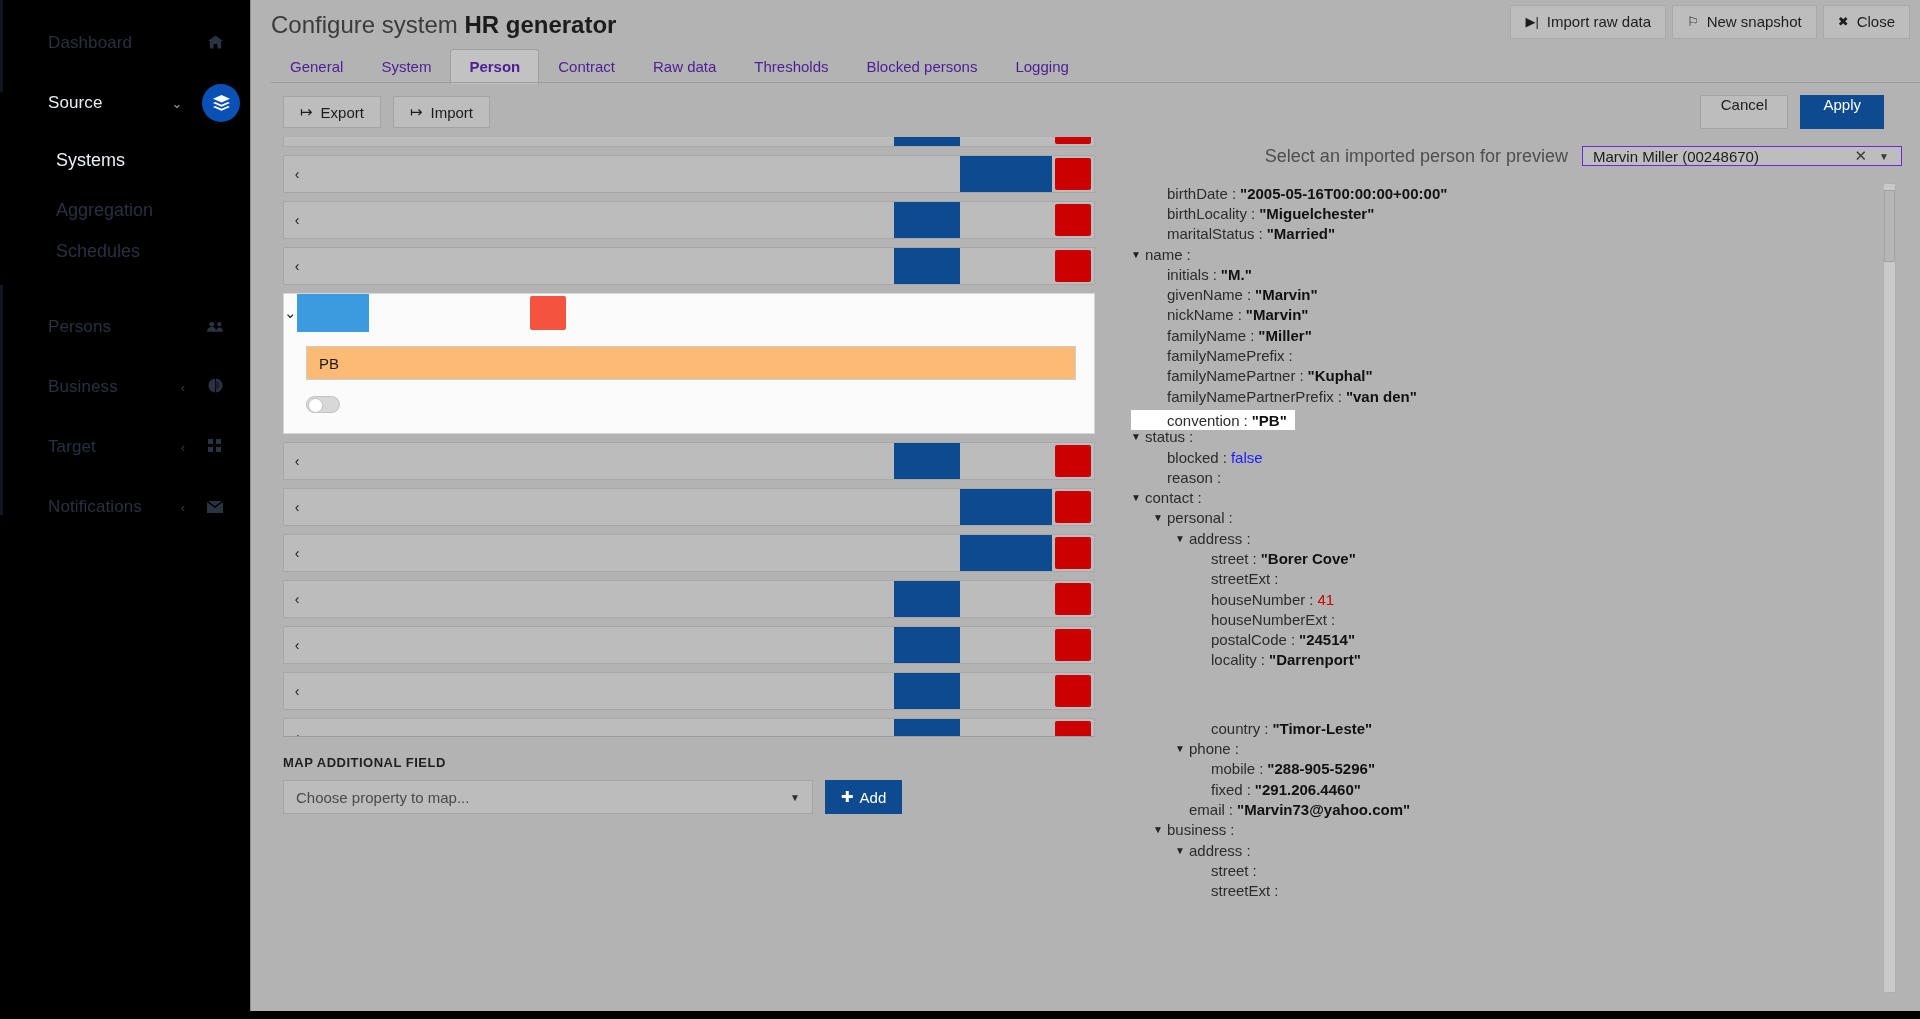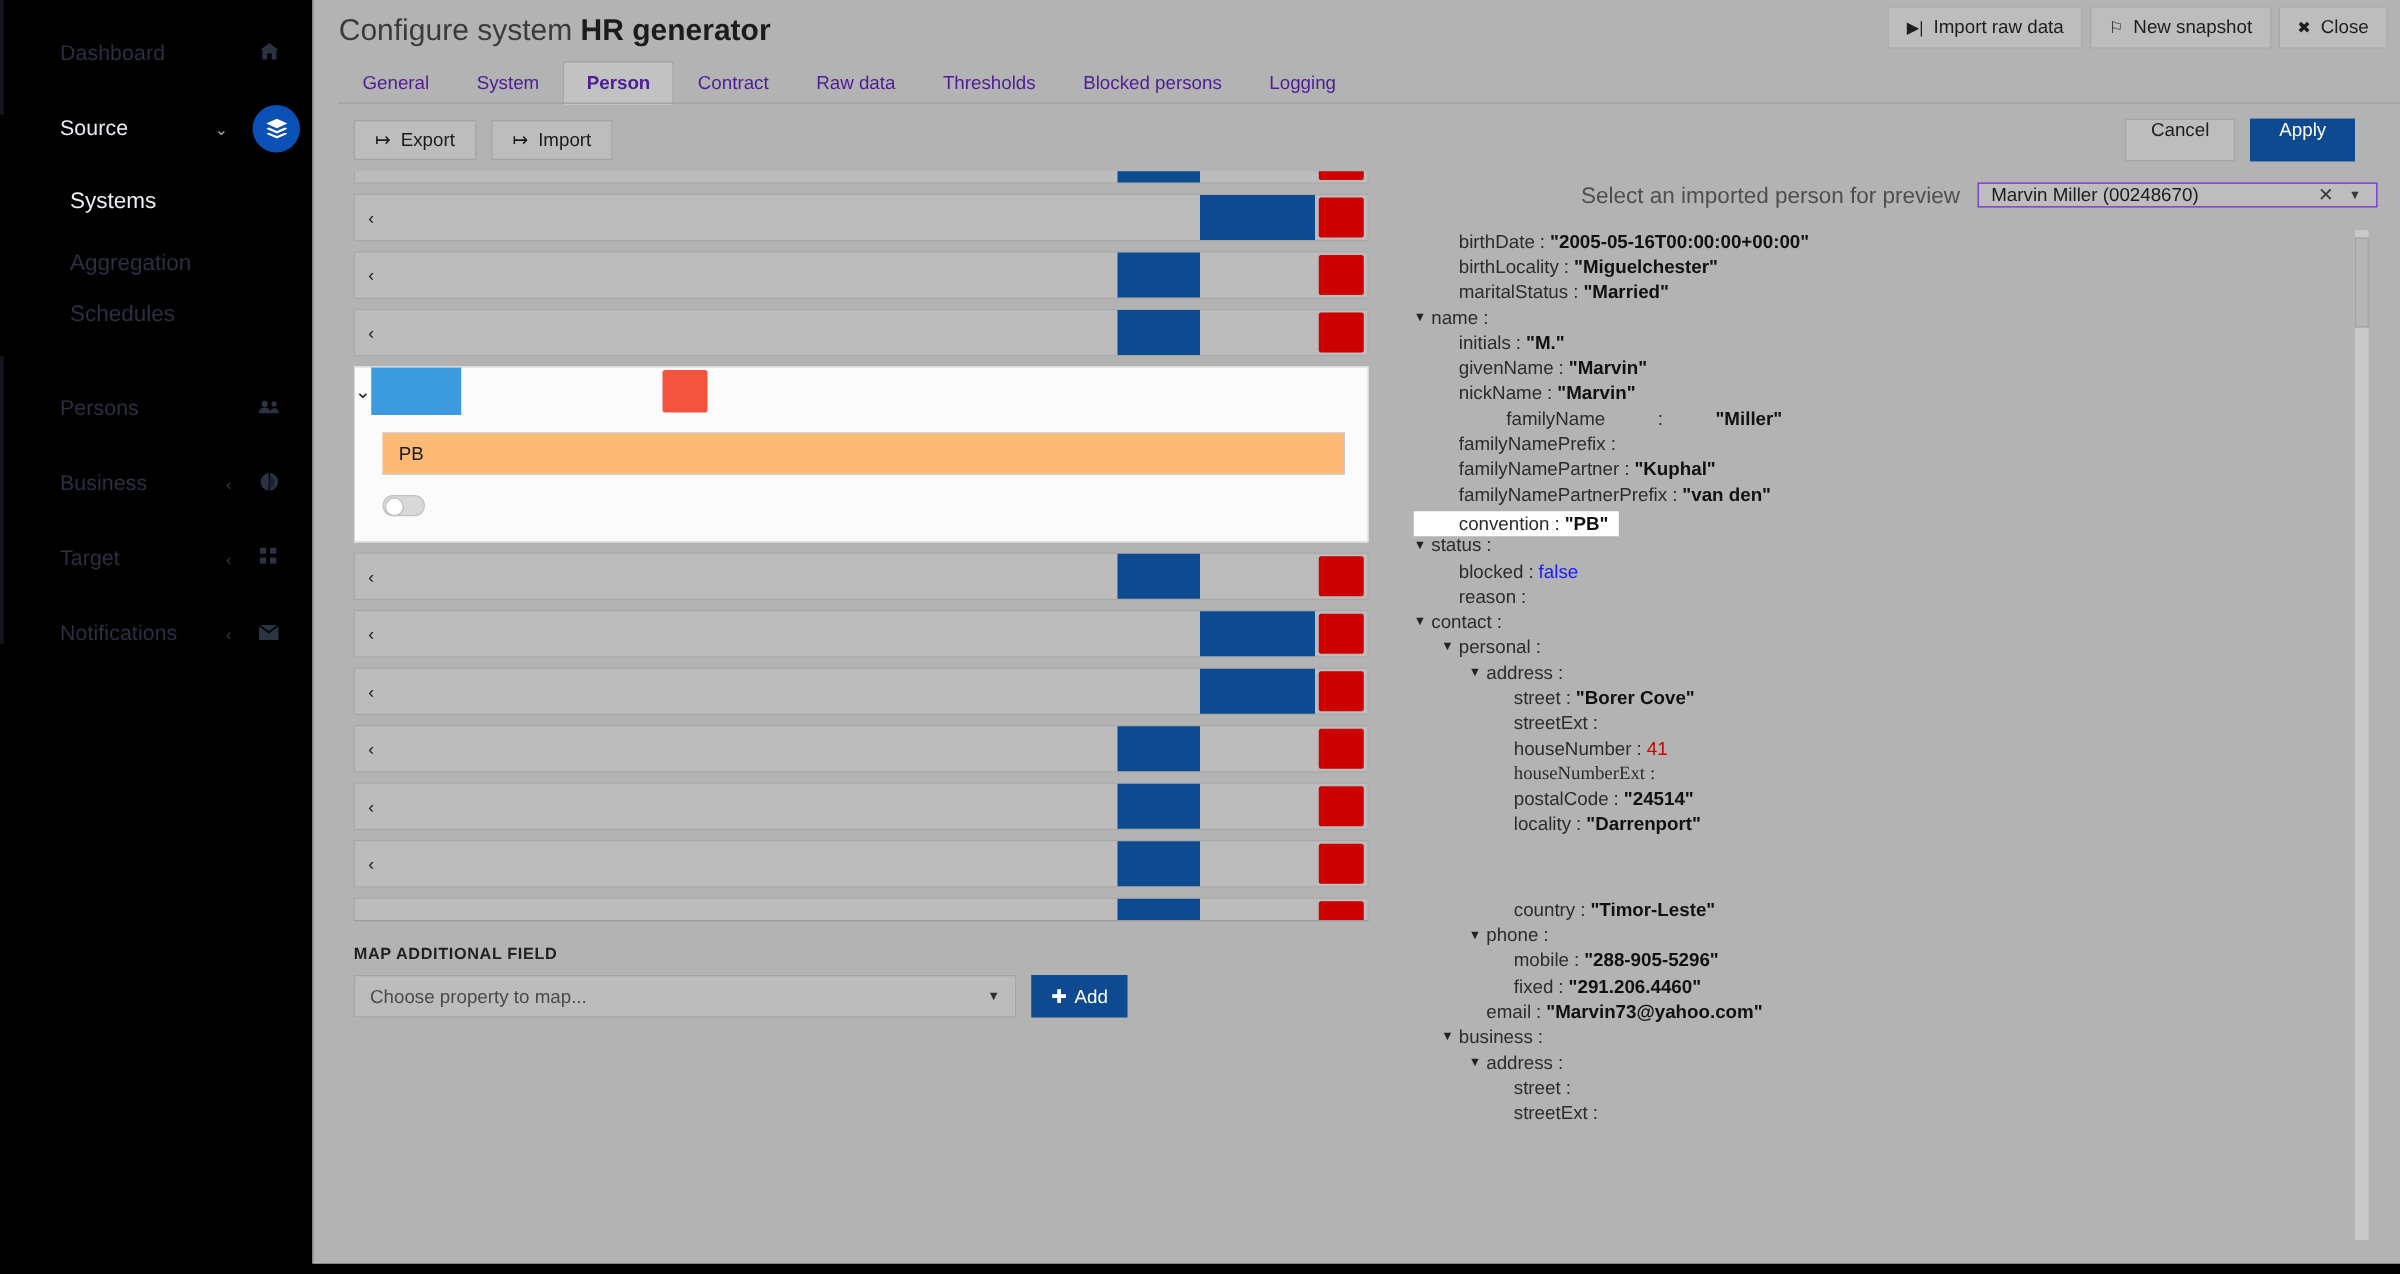--- a/index.html
+++ b/index.html
@@ -570,21 +570,21 @@
                 </div>
                 <div class="jline-outer">
                   <div class="jline" style="padding-left: 22px;">
                     <span class="tw"></span>
                     <span class="jkey">nickName</span>
                     <span class="jcolon">:</span>
                     <span class="jstr">"Marvin"</span>
                   </div>
                 </div>
                 <div class="jline-outer">
-                  <div class="jline" style="padding-left: 22px; gap: 38px;">
+                  <div class="jline" style="padding-left: 22px;">
                     <span class="tw"></span>
                     <span class="jkey">familyName</span>
                     <span class="jcolon">:</span>
                     <span class="jstr">"Miller"</span>
                   </div>
                 </div>
                 <div class="jline-outer">
                   <div class="jline" style="padding-left: 22px;">
                     <span class="tw"></span>
                     <span class="jkey">familyNamePrefix</span>
@@ -673,21 +673,21 @@
                 </div>
                 <div class="jline-outer">
                   <div class="jline" style="padding-left: 66px;">
                     <span class="tw"></span>
                     <span class="jkey">houseNumber</span>
                     <span class="jcolon">:</span>
                     <span class="jnum">41</span>
                   </div>
                 </div>
                 <div class="jline-outer">
-                  <div class="jline" style="padding-left: 66px; font-family: Liberation Serif, serif;">
+                  <div class="jline" style="padding-left: 66px;">
                     <span class="tw"></span>
                     <span class="jkey">houseNumberExt</span>
                     <span class="jcolon">:</span>
                   </div>
                 </div>
                 <div class="jline-outer">
                   <div class="jline" style="padding-left: 66px;">
                     <span class="tw"></span>
                     <span class="jkey">postalCode</span>
                     <span class="jcolon">:</span>

